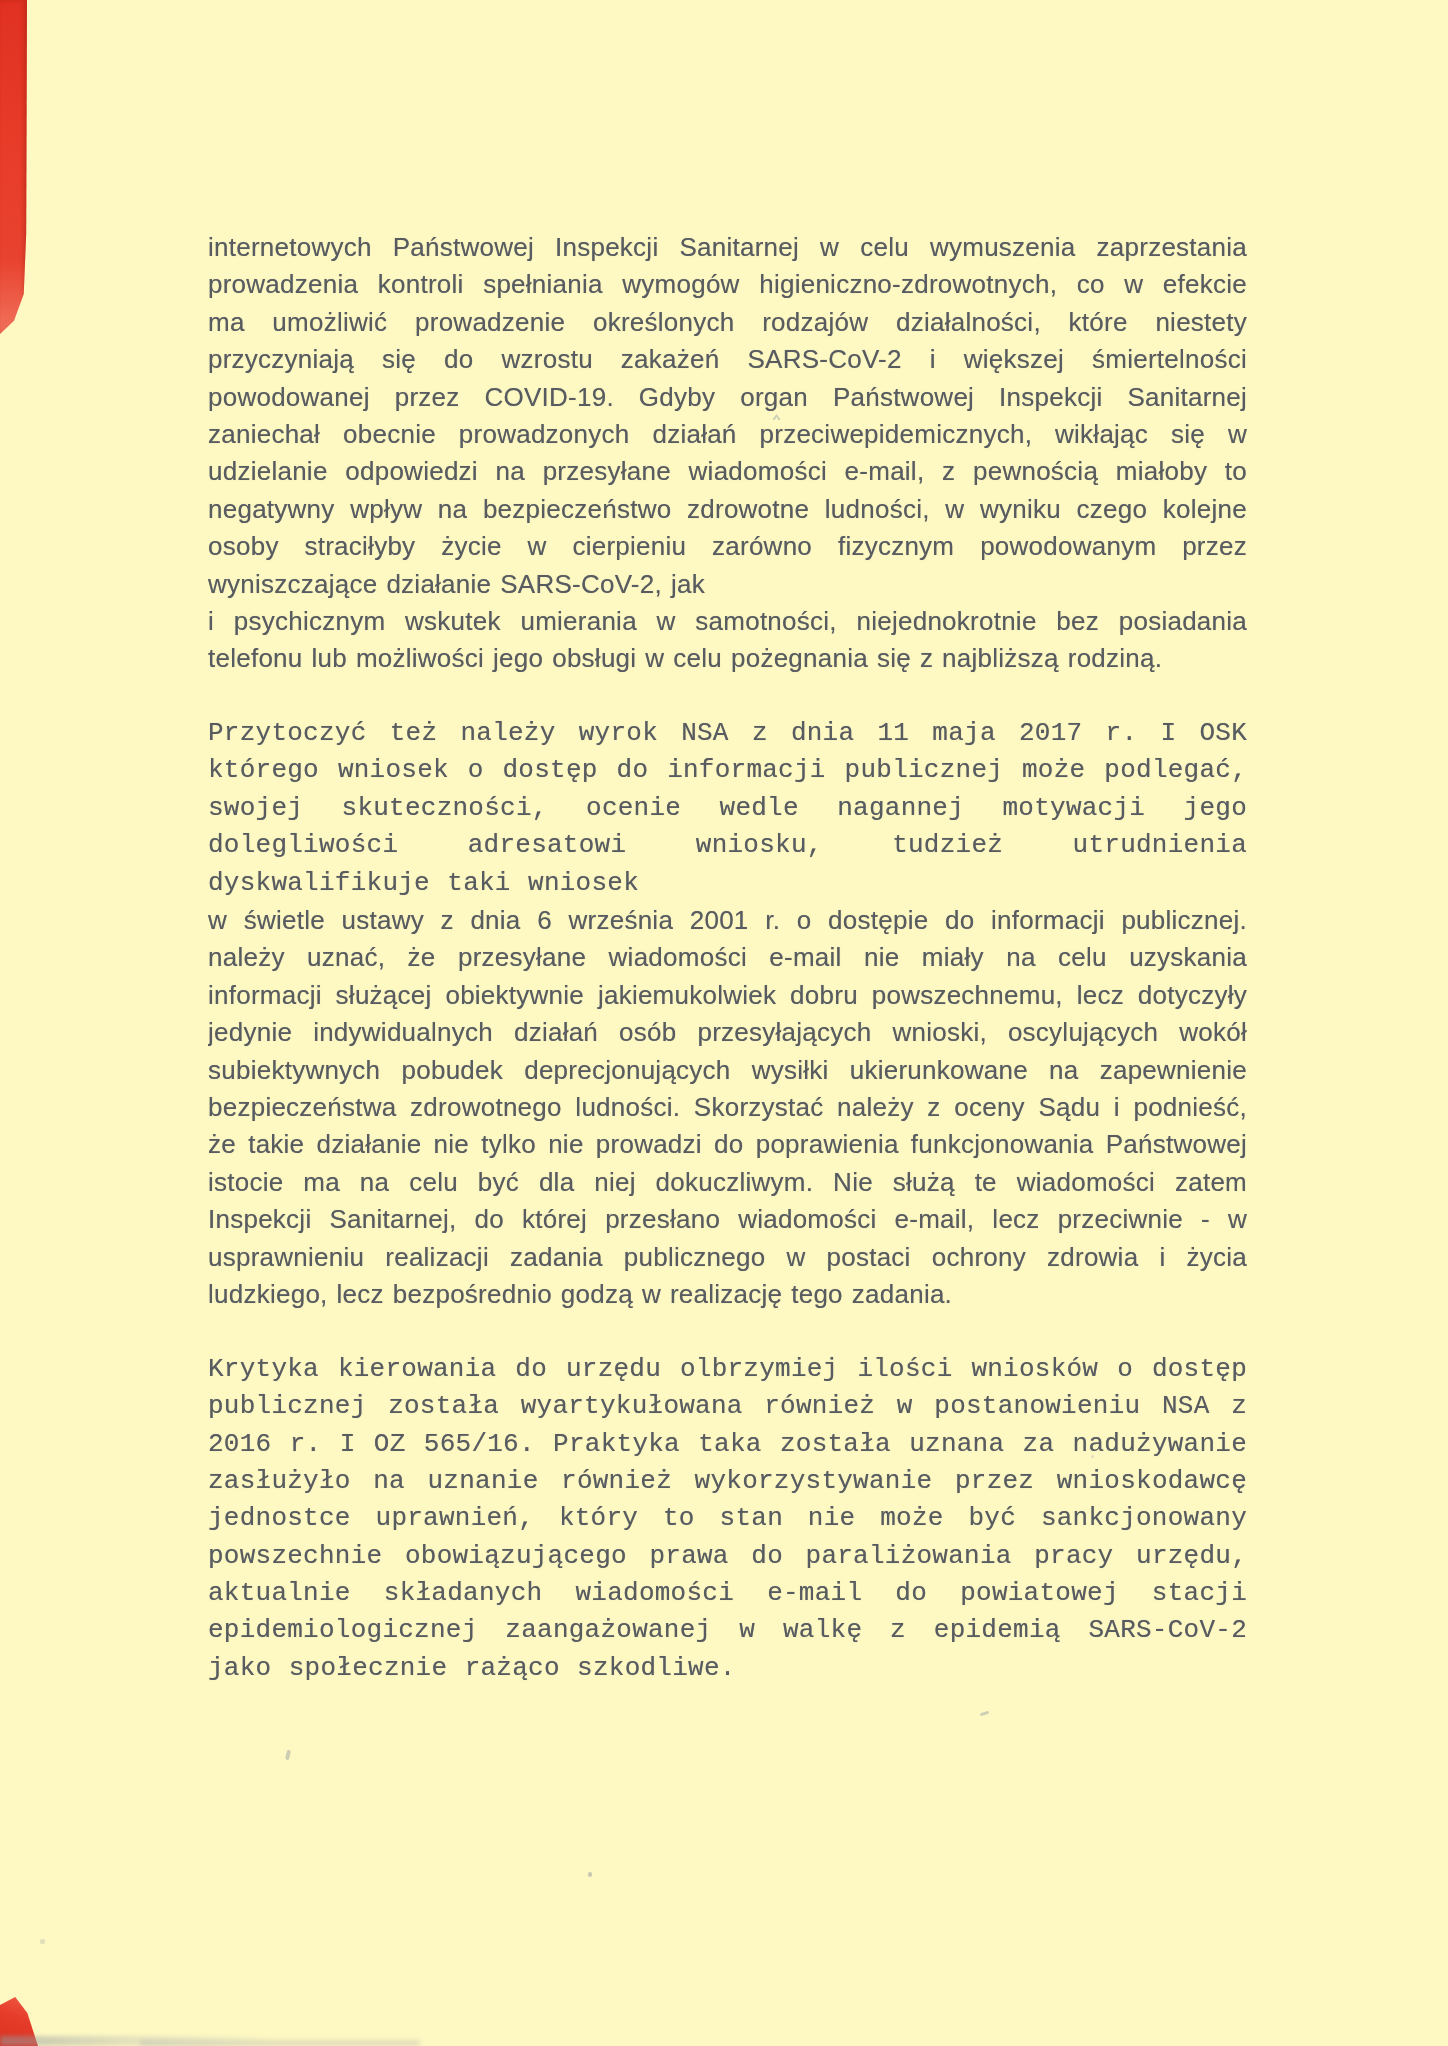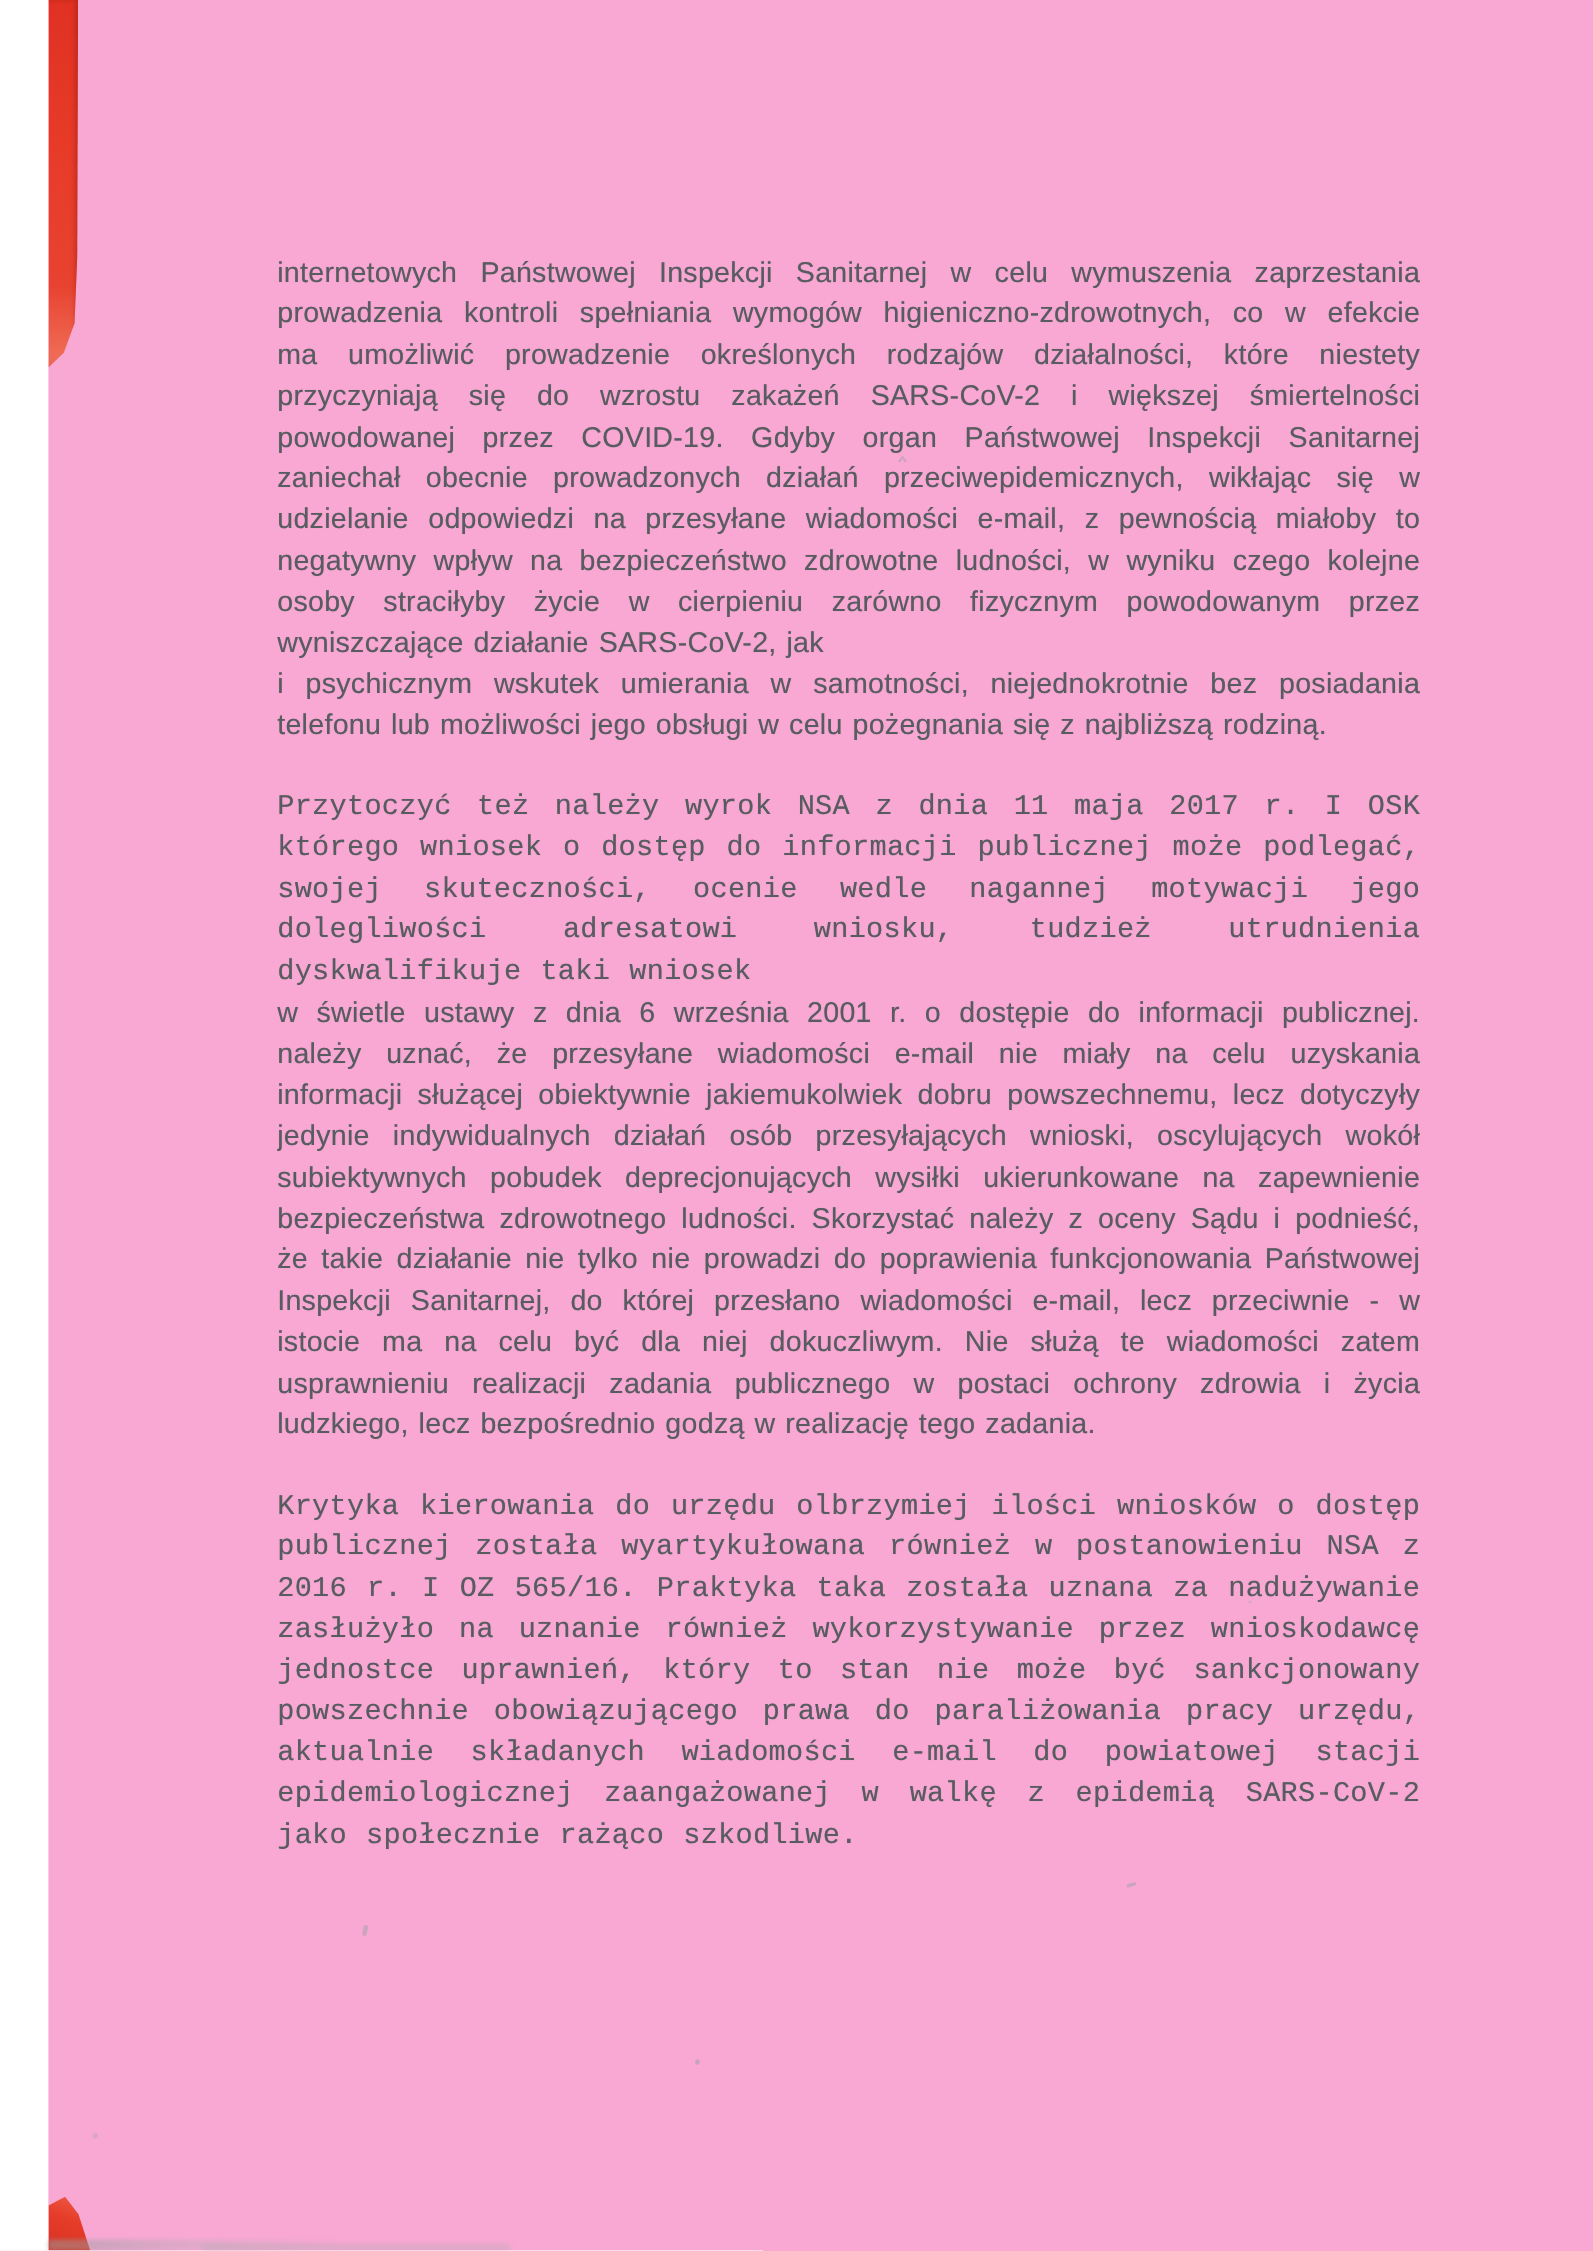--- a/index.html
+++ b/index.html
@@ -10,22 +10,21 @@
   body {
     width: 1448px;
     height: 2046px;
     position: relative;
     overflow: hidden;
     font-family: "Liberation Sans", "DejaVu Sans", sans-serif;
   }
   .page {
     position: absolute;
     inset: 0;
-    background: #f9a8d4;
-    margin-left: 44px;
+    background: #fef9c3;
   }
   
   .text-column {
     position: absolute;
     left: 208px;
     top: 229px;
     width: 1039px;
     color: #585c60;
     font-size: 26px;
     line-height: 37.4px;
@@ -133,22 +132,22 @@
         <div class="line">dyskwalifikuje taki wniosek</div>
       </div>
       <div class="paragraph">
         <div class="line just">w świetle ustawy z dnia 6 września 2001 r. o dostępie do informacji publicznej.</div>
         <div class="line just">należy uznać, że przesyłane wiadomości e-mail nie miały na celu uzyskania</div>
         <div class="line just">informacji służącej obiektywnie jakiemukolwiek dobru powszechnemu, lecz dotyczyły</div>
         <div class="line just">jedynie indywidualnych działań osób przesyłających wnioski, oscylujących wokół</div>
         <div class="line just">subiektywnych pobudek deprecjonujących wysiłki ukierunkowane na zapewnienie</div>
         <div class="line just">bezpieczeństwa zdrowotnego ludności. Skorzystać należy z oceny Sądu i podnieść,</div>
         <div class="line just">że takie działanie nie tylko nie prowadzi do poprawienia funkcjonowania Państwowej</div>
+        <div class="line just">istocie ma na celu być dla niej dokuczliwym. Nie służą te wiadomości zatem</div>
         <div class="line just">Inspekcji Sanitarnej, do której przesłano wiadomości e-mail, lecz przeciwnie - w</div>
-        <div class="line just">istocie ma na celu być dla niej dokuczliwym. Nie służą te wiadomości zatem</div>
         <div class="line just">usprawnieniu realizacji zadania publicznego w postaci ochrony zdrowia i życia</div>
         <div class="line">ludzkiego, lecz bezpośrednio godzą w realizację tego zadania.</div>
       </div>
       <div class="paragraph gap">
         <div class="line just">Krytyka kierowania do urzędu olbrzymiej ilości wniosków o dostęp do informacji</div>
         <div class="line just">publicznej została wyartykułowana również w postanowieniu NSA z dnia 15 czerwca</div>
         <div class="line just">2016 r. I OZ 565/16. Praktyka taka została uznana za nadużywanie przysługujących</div>
         <div class="line just">zasłużyło na uznanie również wykorzystywanie przez wnioskodawcę przepisów</div>
         <div class="line just">jednostce uprawnień, który to stan nie może być sankcjonowany przez Sąd. Nie</div>
         <div class="line just">powszechnie obowiązującego prawa do paraliżowania pracy urzędu, co w przypadku</div>

